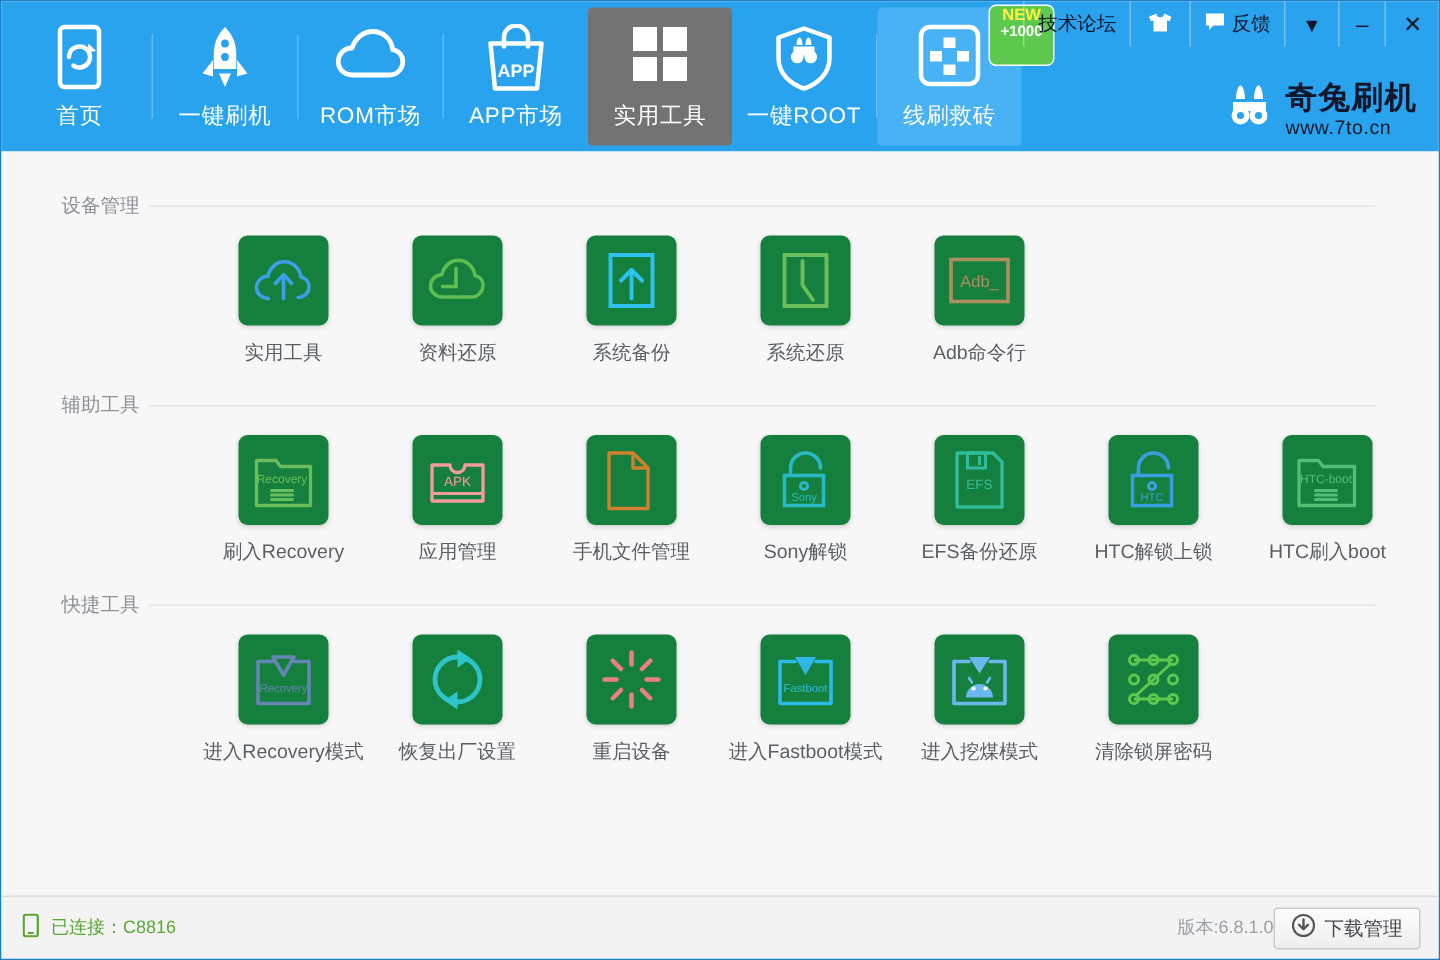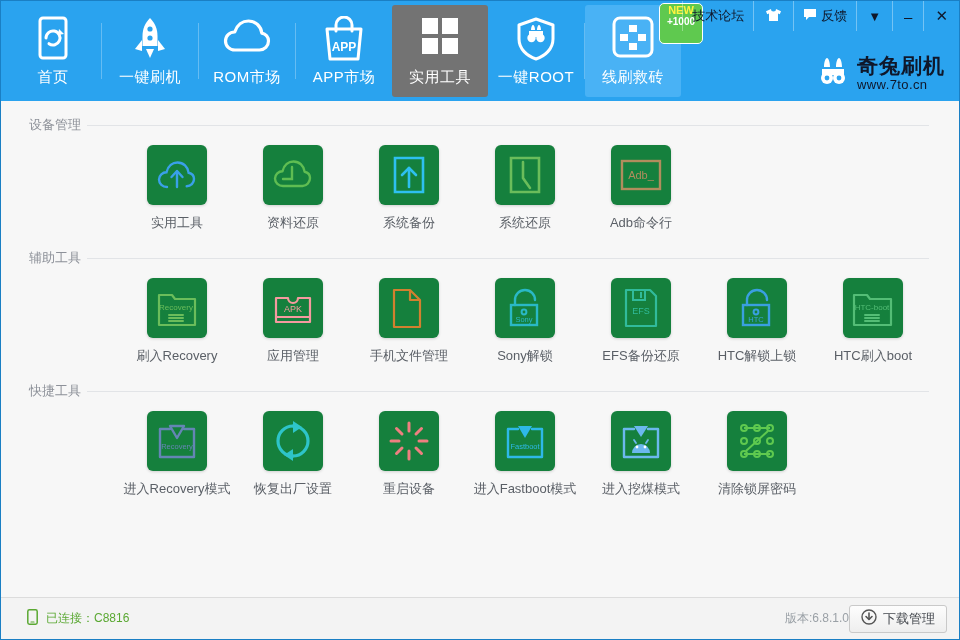--- a/index.html
+++ b/index.html
@@ -117,21 +117,21 @@
     font-size: 21px; font-weight: bold; letter-spacing: 1px; line-height: 1.05;
   }
   .brand-text .bt2 {
     font-size: 13px; letter-spacing: 0.4px; line-height: 1.2;
   }
 
   
   .content {
     flex: 1 1 auto;
     background: #f7f7f7;
-    padding: 0;
+    padding: 12px;
     position: relative;
     overflow: hidden;
   }
   .section { padding-top: 14px; }
   .sec-head {
     display: flex;
     align-items: center;
     padding-left: 28px;
     padding-right: 30px;
     height: 20px;
@@ -185,21 +185,20 @@
     align-items: center;
     padding: 0 12px 0 14px;
     position: relative;
   }
   .conn {
     display: flex;
     align-items: center;
     gap: 8px;
     font-size: 12px;
     color: #5aa832;
-    margin-left: 12px;
   }
   .spacer { flex: 1 1 auto; }
   .version {
     font-size: 12px;
     color: #9aa0a6;
   }
   .dl-btn {
     display: flex;
     align-items: center;
     gap: 6px;

